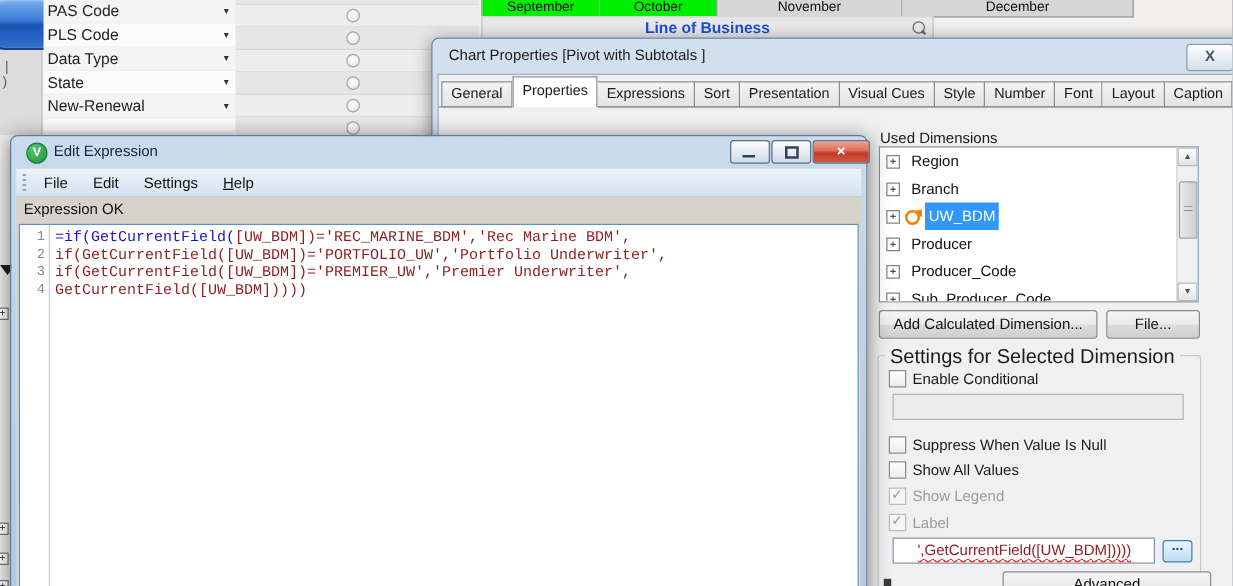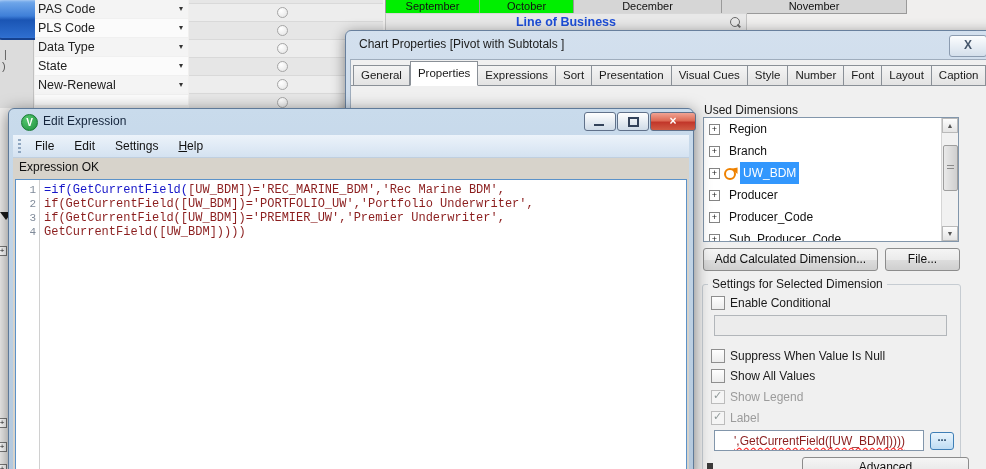--- a/index.html
+++ b/index.html
@@ -71,21 +71,21 @@
   .sb-up{top:0;} .sb-dn{bottom:0;}
   .sb-thumb{position:absolute;left:1px;top:27px;width:13px;height:44px;background:linear-gradient(90deg,#e9e9e9,#cfcfcf);
     border:1px solid #9e9e9e;border-radius:2px;}
   .sb-grip{position:absolute;left:3px;top:19px;width:7px;height:6px;
     background:repeating-linear-gradient(180deg,#8a8a8a 0 1px,transparent 1px 3px);}
   .w7-btn{position:absolute;border:1px solid #8c8c8c;border-radius:3px;font-size:12px;color:#111;text-align:center;
     background:linear-gradient(180deg,#f5f5f5 0%,#ebebeb 50%,#dddddd 51%,#cfcfcf 100%);}
   .btn-addcalc{left:357px;top:217px;width:173px;height:21px;line-height:20px;}
   .btn-edit{left:539px;top:217px;width:73px;height:21px;line-height:20px;}
   .grp{position:absolute;left:356px;top:253px;width:257px;height:196px;border:1px solid #c6ccd2;border-radius:3px;}
-  .grp-title{position:absolute;left:5px;top:-8px;background:#f0f0f0;padding:0 4px;font-size:12px;color:#1a1a1a;}
+  .grp-title{position:absolute;left:5px;top:-8px;background:#f0f0f0;padding:0 4px;font-size:16px;color:#1a1a1a;}
   .cb{position:absolute;height:14px;font-size:12px;color:#1a1a1a;}
   .cb .box{position:absolute;left:0;top:0;width:12px;height:12px;border:1px solid #8e8e8e;
     background:linear-gradient(180deg,#fefefe,#ececec);}
   .cb .cb-label{position:absolute;left:19px;top:0;white-space:nowrap;line-height:14px;}
   .cb.checked .box::after{content:"\2713";position:absolute;left:1px;top:-2px;font-size:11px;color:#2f6b2f;}
   .cb.disabled{color:#9b9b9b;}
   .cb.disabled .box{border-color:#bcbcbc;background:#f5f5f5;}
   .cb.disabled.checked .box::after{color:#8f9898;}
   .cond-input{position:absolute;left:11px;top:30px;width:231px;height:19px;background:#ececec;border:1px solid #b2b6ba;}
   .lbl-input{position:absolute;left:11px;top:145px;width:208px;height:19px;background:#fff;border:1px solid #8296ab;
@@ -174,22 +174,22 @@
         <span class="ring"></span>
       </div>
       <div class="s-row">
         <span class="ring"></span>
       </div>
     </div>
 
   <div class="months" id="months">
       <div class="month hl">September</div>
       <div class="month hl">October</div>
+      <div class="month">November</div>
       <div class="month">December</div>
-      <div class="month">November</div>
     </div>
 
   <div class="lob-bar">
     <span class="t">Line of Business</span>
     <span class="mag"></span>
   </div>
 
   <div class="cp">
     <div class="cp-title">Chart Properties [Pivot with Subtotals ]</div>
     <div class="cp-close">X</div>

